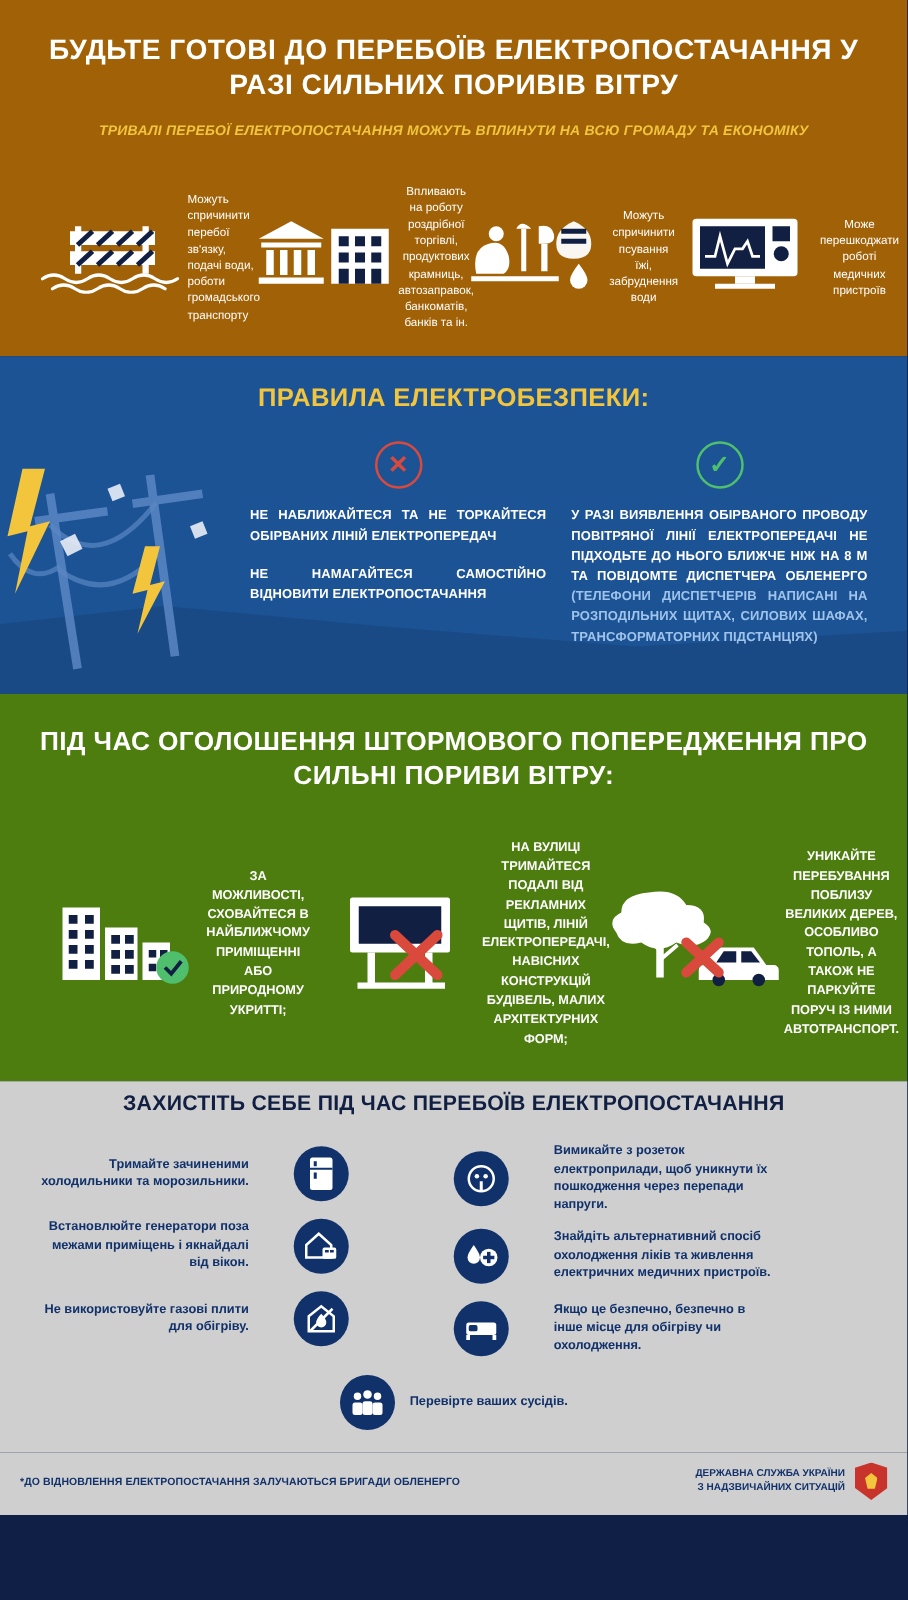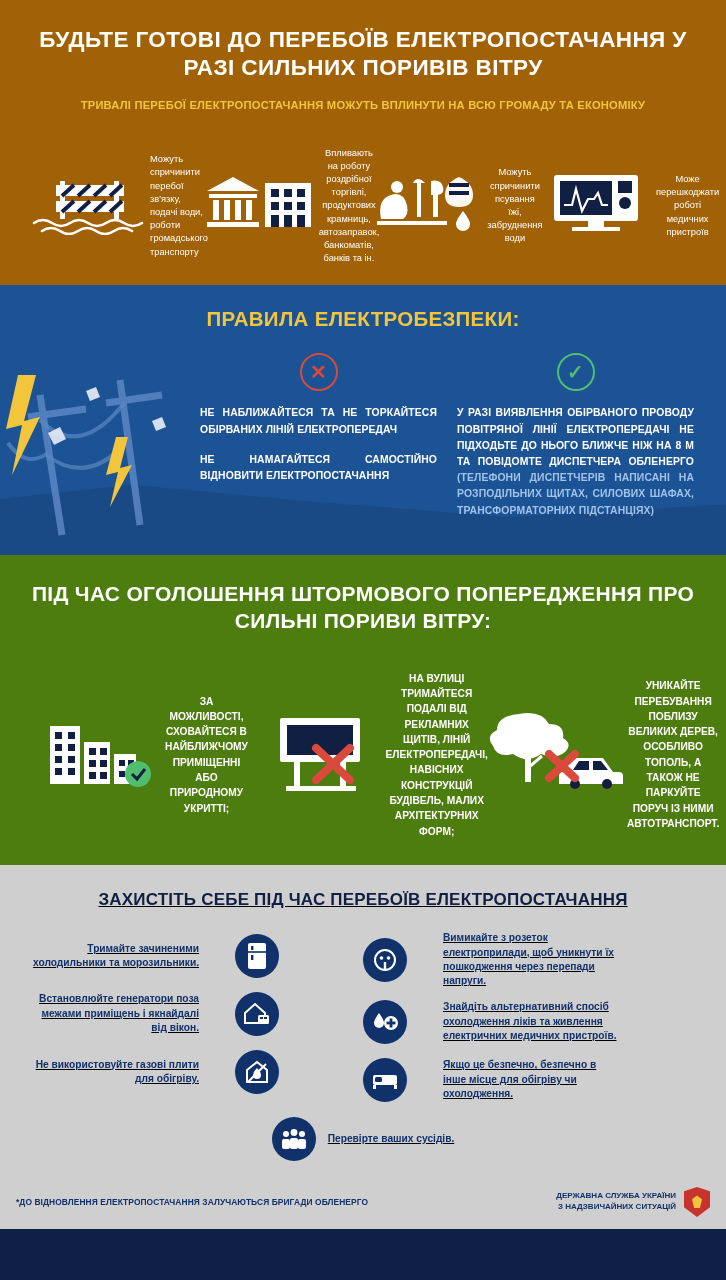--- a/index.html
+++ b/index.html
@@ -34,20 +34,21 @@
     text-transform: uppercase;
   }
   .sec1 .sub {
     color: #f2c53d;
     font-size: 11.2px;
     font-weight: bold;
     text-align: center;
     letter-spacing: 0.2px;
     margin-top: 16px;
     text-transform: uppercase;
+    font-style: italic;
   }
   .icons4 {
     display: flex;
     justify-content: space-between;
     margin-top: 26px;
     padding: 0 6px;
   }
   .ic4 {
     width: 160px;
     display: flex;
@@ -160,22 +161,21 @@
     font-weight: bold;
     line-height: 1.5;
     text-align: center;
     margin-top: 12px;
     text-transform: uppercase;
   }
 
   
   .sec4 {
     background: #cfcfcf;
-    padding: 24px 24px 8px;
-    text-decoration: underline;
+    padding: 7px 24px 8px;
   }
   .sec4 h2 {
     color: #101f42;
     font-size: 17px;
     font-weight: bold;
     text-align: center;
     line-height: 1.3;
     text-transform: uppercase;
     letter-spacing: 0.2px;
   }

